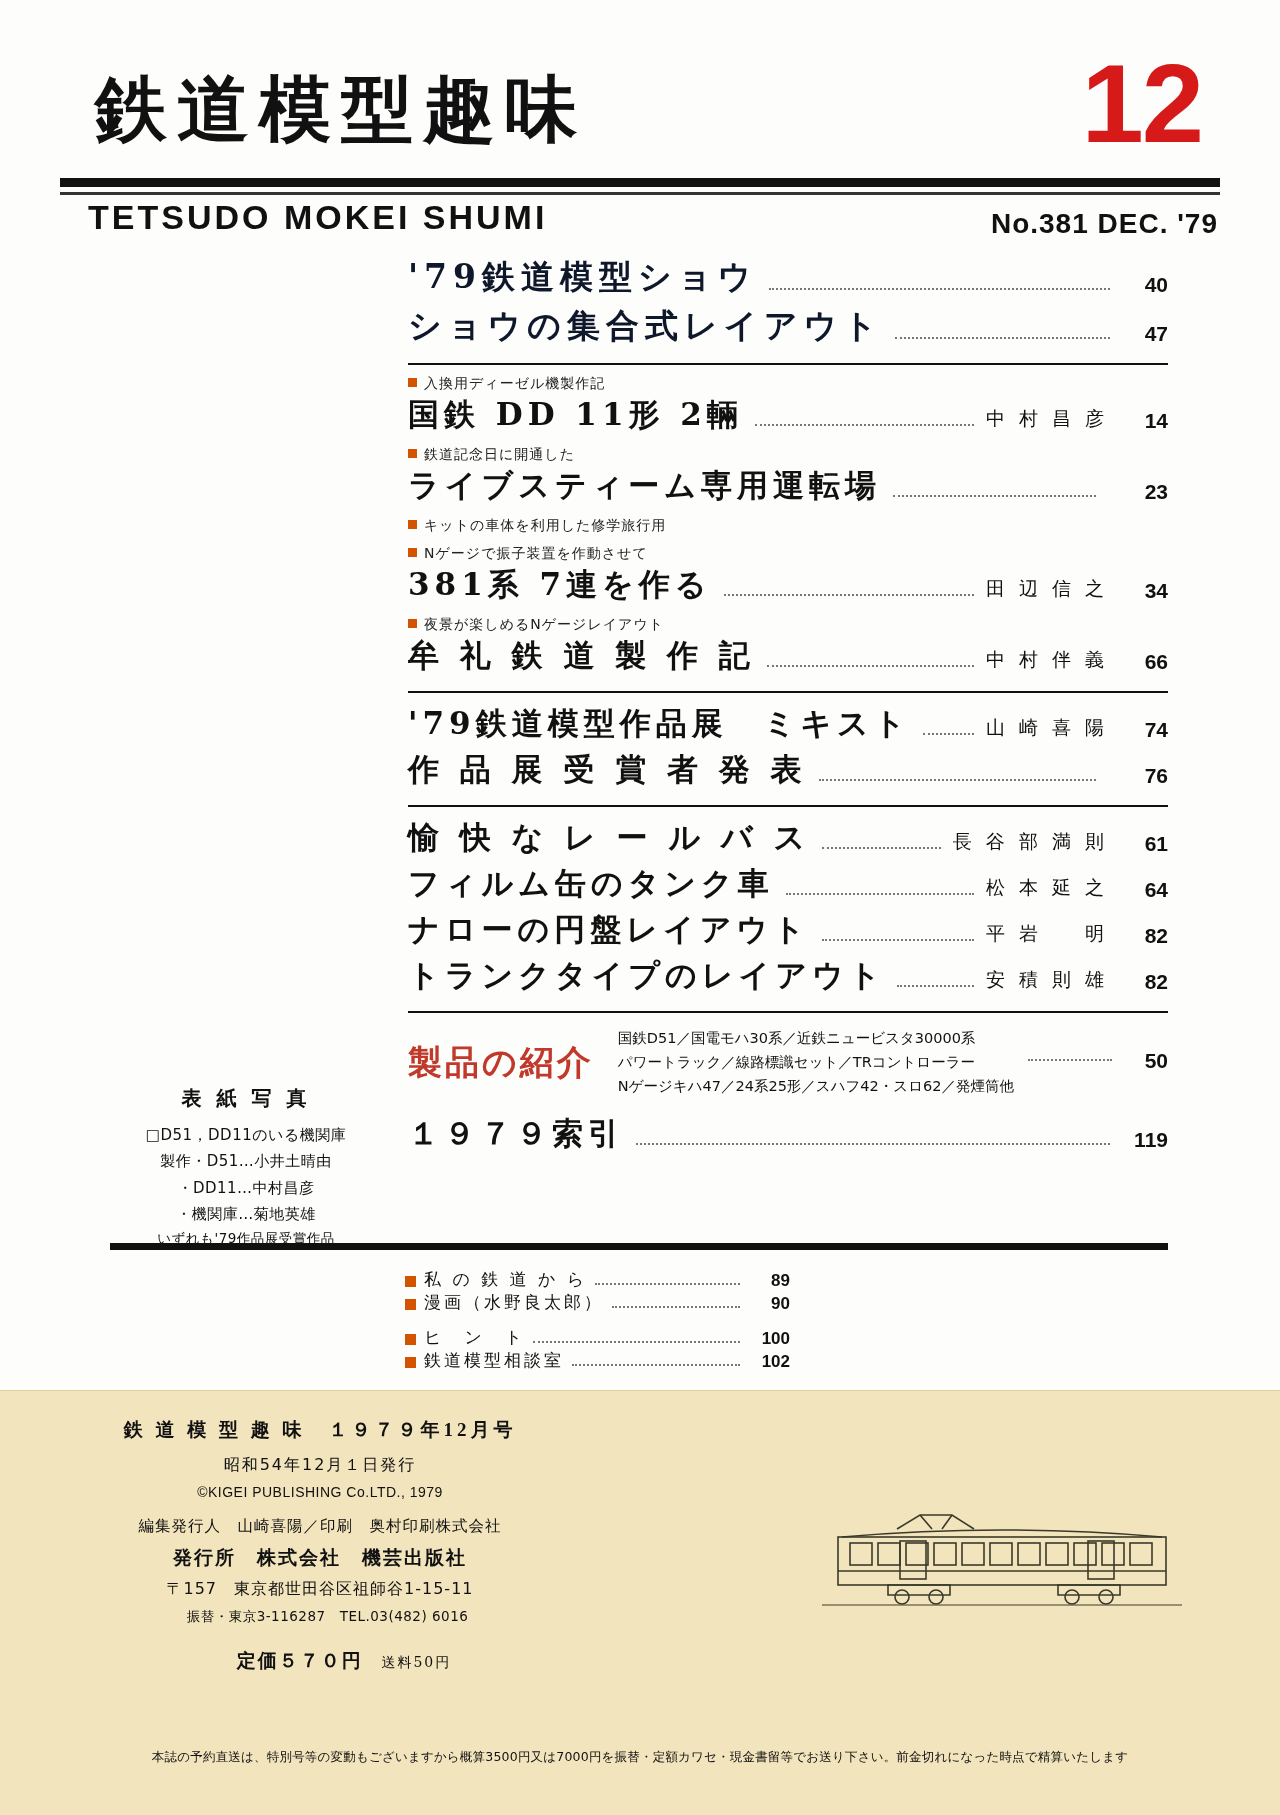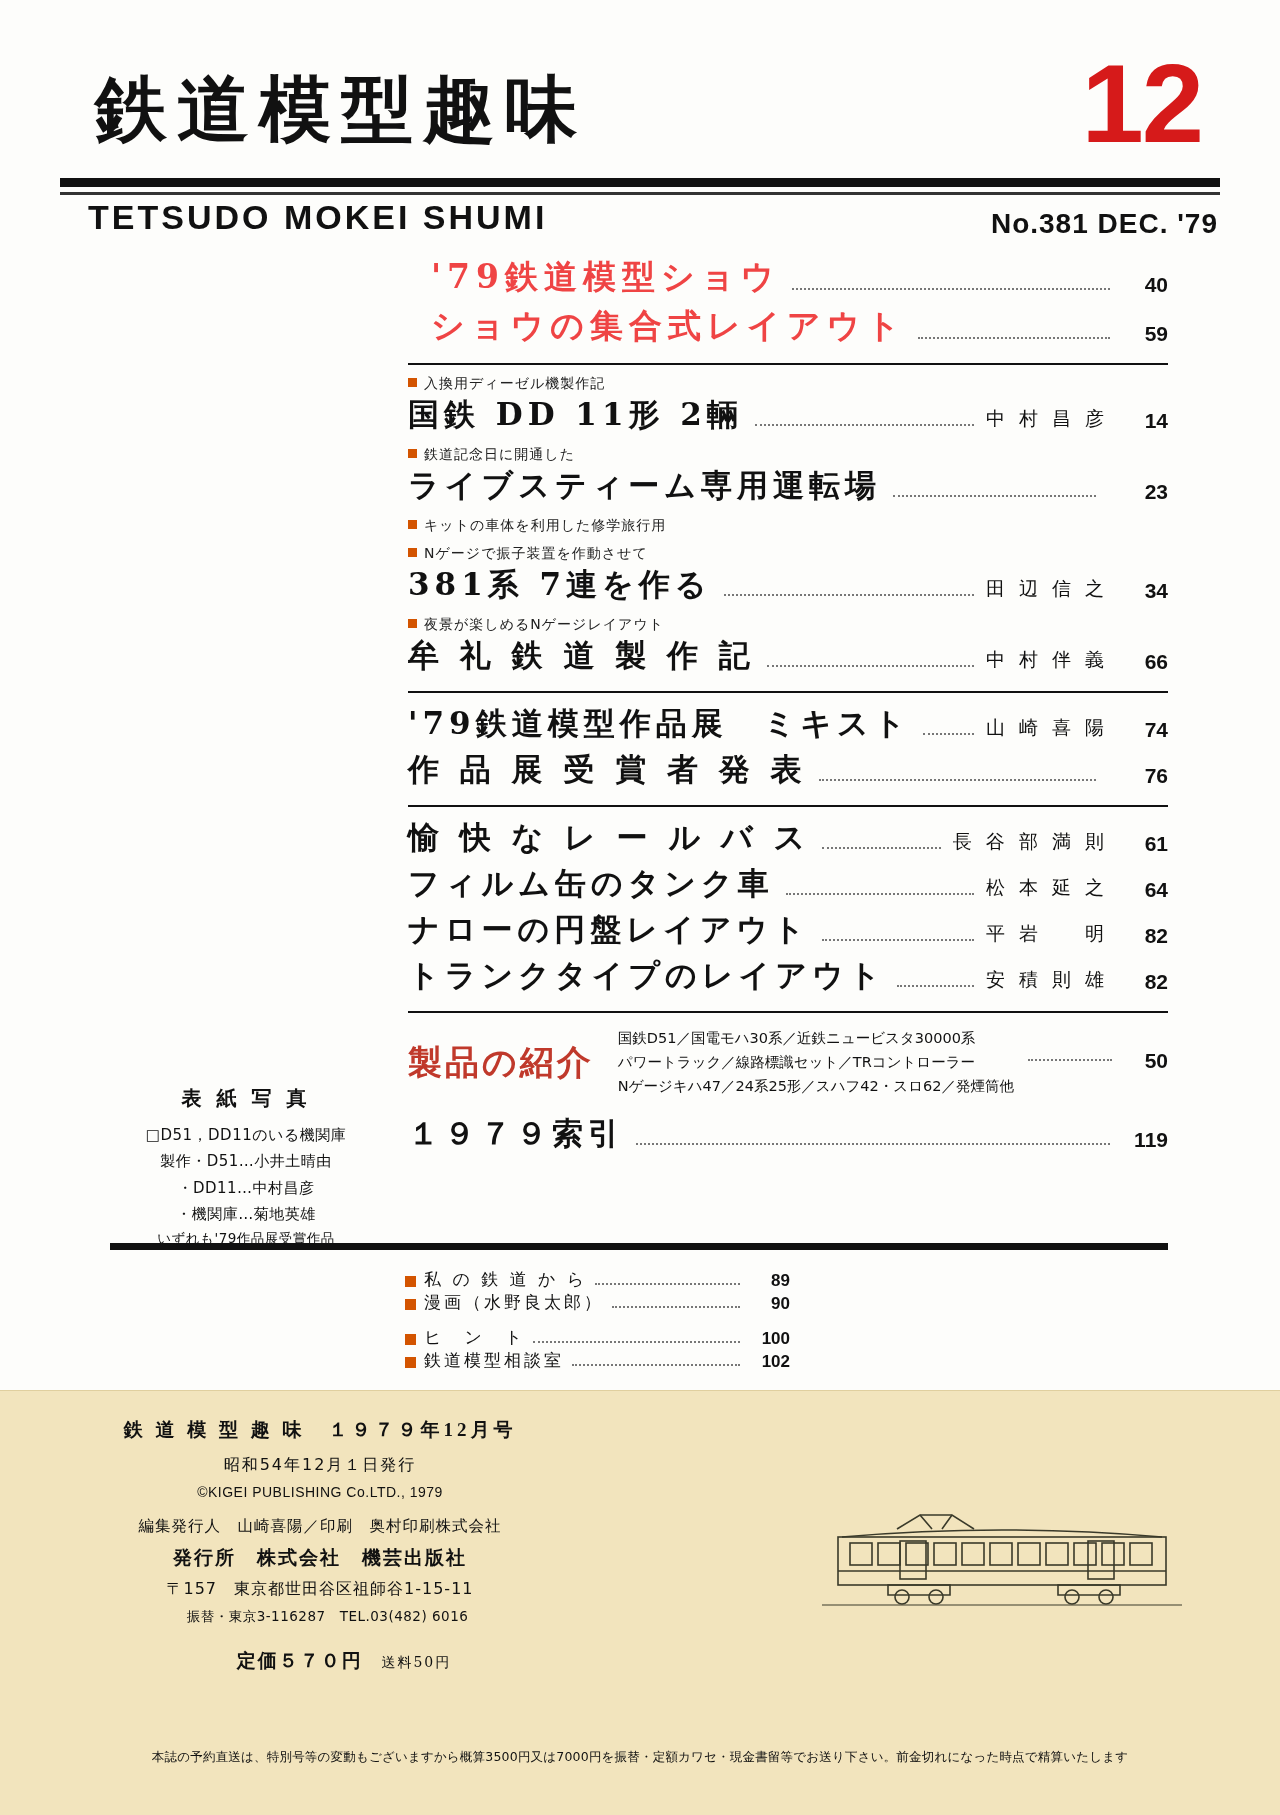--- a/index.html
+++ b/index.html
@@ -51,21 +51,21 @@
 
   .row{
     display:flex;align-items:flex-end;
     margin-bottom:4px;
   }
   .title-main{
     font-family:"DejaVu Serif","Liberation Serif",serif;
     font-size:31px;font-weight:bold;letter-spacing:5px;color:#111;
     white-space:nowrap;
   }
-  .title-red{color:#ef4444;margin-left:23px;}
+  .title-red{color:#0f172a;}
   .dots{
     flex:1;
     border-bottom:2px dotted #777;
     margin:0 12px 10px 12px;
     min-width:18px;
     height:1px;
   }
   .author{
     font-size:19px;letter-spacing:4px;color:#111;white-space:nowrap;
     margin:0 14px 4px 0;
@@ -166,21 +166,21 @@
     <div class="toc-inner">
 
       <div class="row feature">
         <span class="title-main title-red">'79鉄道模型ショウ</span>
         <span class="dots"></span>
         <span class="pageno">40</span>
       </div>
       <div class="row feature">
         <span class="title-main title-red">ショウの集合式レイアウト</span>
         <span class="dots"></span>
-        <span class="pageno">59</span>
+        <span class="pageno">47</span>
       </div>
 
       <div class="hr-thin"></div>
 
       <div>
         <div class="kicker"><span class="sq"></span><span>入換用ディーゼル機製作記</span></div>
         <div class="row">
           <span class="title-main">国鉄 DD 11形 2輛</span>
           <span class="dots"></span>
           <span class="author">中 村 昌 彦</span>

